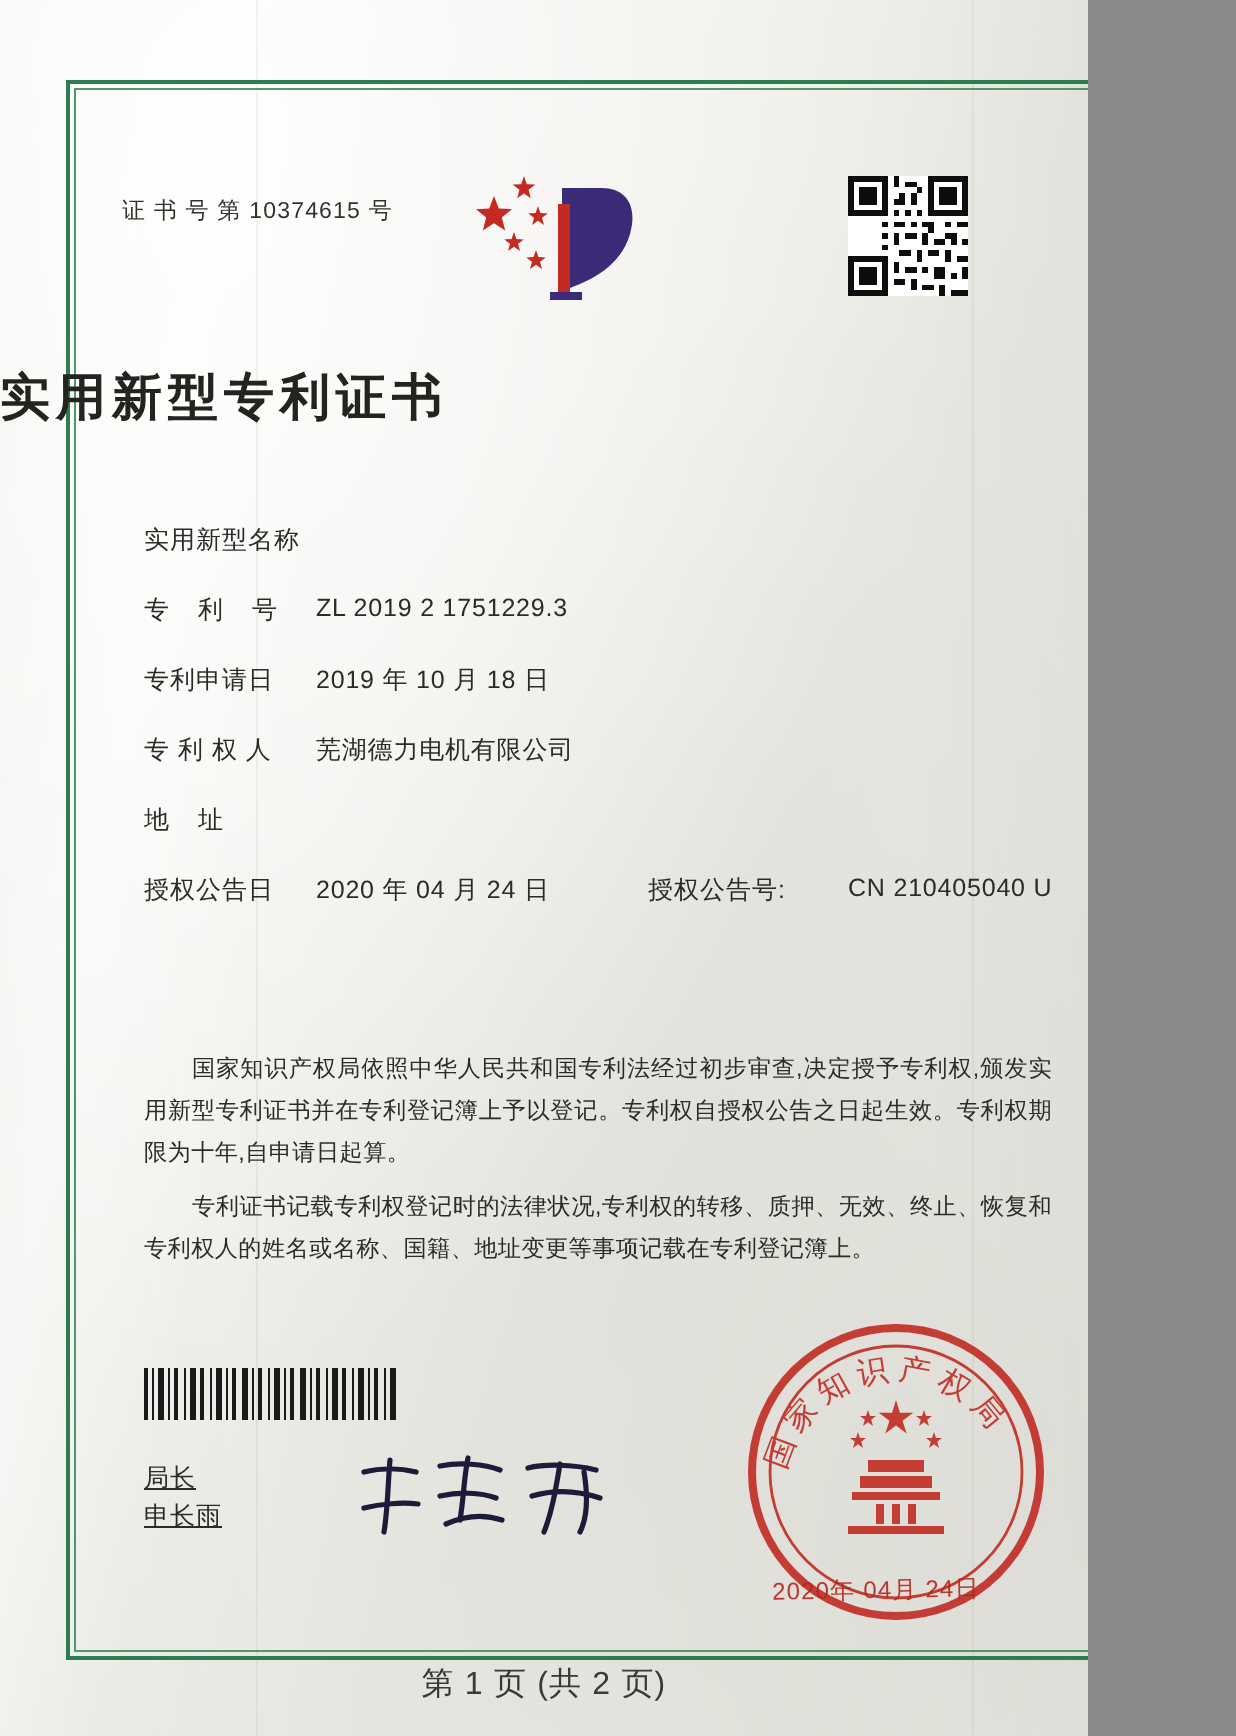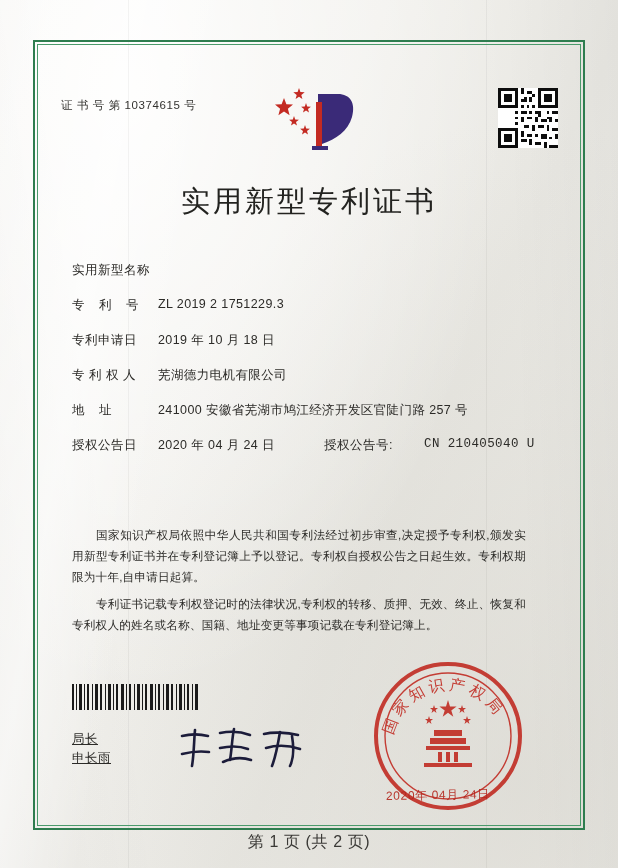--- a/index.html
+++ b/index.html
@@ -5,21 +5,21 @@
   html, body {
     margin: 0;
     padding: 0;
     background: #8a8a8a;
   }
   body {
     font-family: "Liberation Sans", sans-serif;
   }
   .page {
     position: relative;
-    width: 618px;
+    width: 544px;
     height: 868px;
     overflow: hidden;
     background: #7dd3fc;
   }
   
   .paper-shade {
     position: absolute;
     inset: 0;
     background:
       radial-gradient(ellipse at 20% 10%, rgba(255,255,255,0.85) 0%, rgba(255,255,255,0) 55%),
@@ -81,24 +81,23 @@
     top: 84px;
     transform: translateX(-50%);
     width: 110px;
     height: 78px;
   }
   .title {
     position: absolute;
     left: 0;
     right: 0;
     top: 182px;
-    text-align: center;
     font-family: "DejaVu Serif", serif;
-    font-size: 29px;
-    font-weight: normal;
+    font-size: 25px;
+    font-weight: bold;
     letter-spacing: 3px;
     color: #232320;
   }
   .fields {
     position: absolute;
     left: 72px;
     top: 262px;
     width: 470px;
   }
   .frow {
@@ -128,21 +127,20 @@
     position: absolute;
     left: 252px;
     top: 0;
     letter-spacing: 0.5px;
   }
   .frow .fvalue2 {
     position: absolute;
     left: 352px;
     top: 0;
     letter-spacing: 0.4px;
-    font-family: Liberation Mono, monospace;
   }
   .paras {
     position: absolute;
     left: 72px;
     top: 524px;
     width: 468px;
     font-size: 11.6px;
     line-height: 21px;
     color: #2c2b28;
     text-align: justify;
@@ -325,21 +323,20 @@
     <div class="frow">
       <span class="flabel">专利申请日</span>
       <span class="fvalue">2019 年 10 月 18 日</span>
     </div>
     <div class="frow">
       <span class="flabel">专 利 权 人</span>
       <span class="fvalue">芜湖德力电机有限公司</span>
     </div>
     <div class="frow">
       <span class="flabel fspaced">地 址</span>
-      <span class="fvalue">241000 安徽省芜湖市鸠江经济开发区官陡门路 257 号</span>
     </div>
     <div class="frow">
       <span class="flabel">授权公告日</span>
       <span class="fvalue">2020 年 04 月 24 日</span>
       <span class="flabel2">授权公告号:</span>
       <span class="fvalue2">CN 210405040 U</span>
     </div>
   </div>
 
   <div class="paras">

